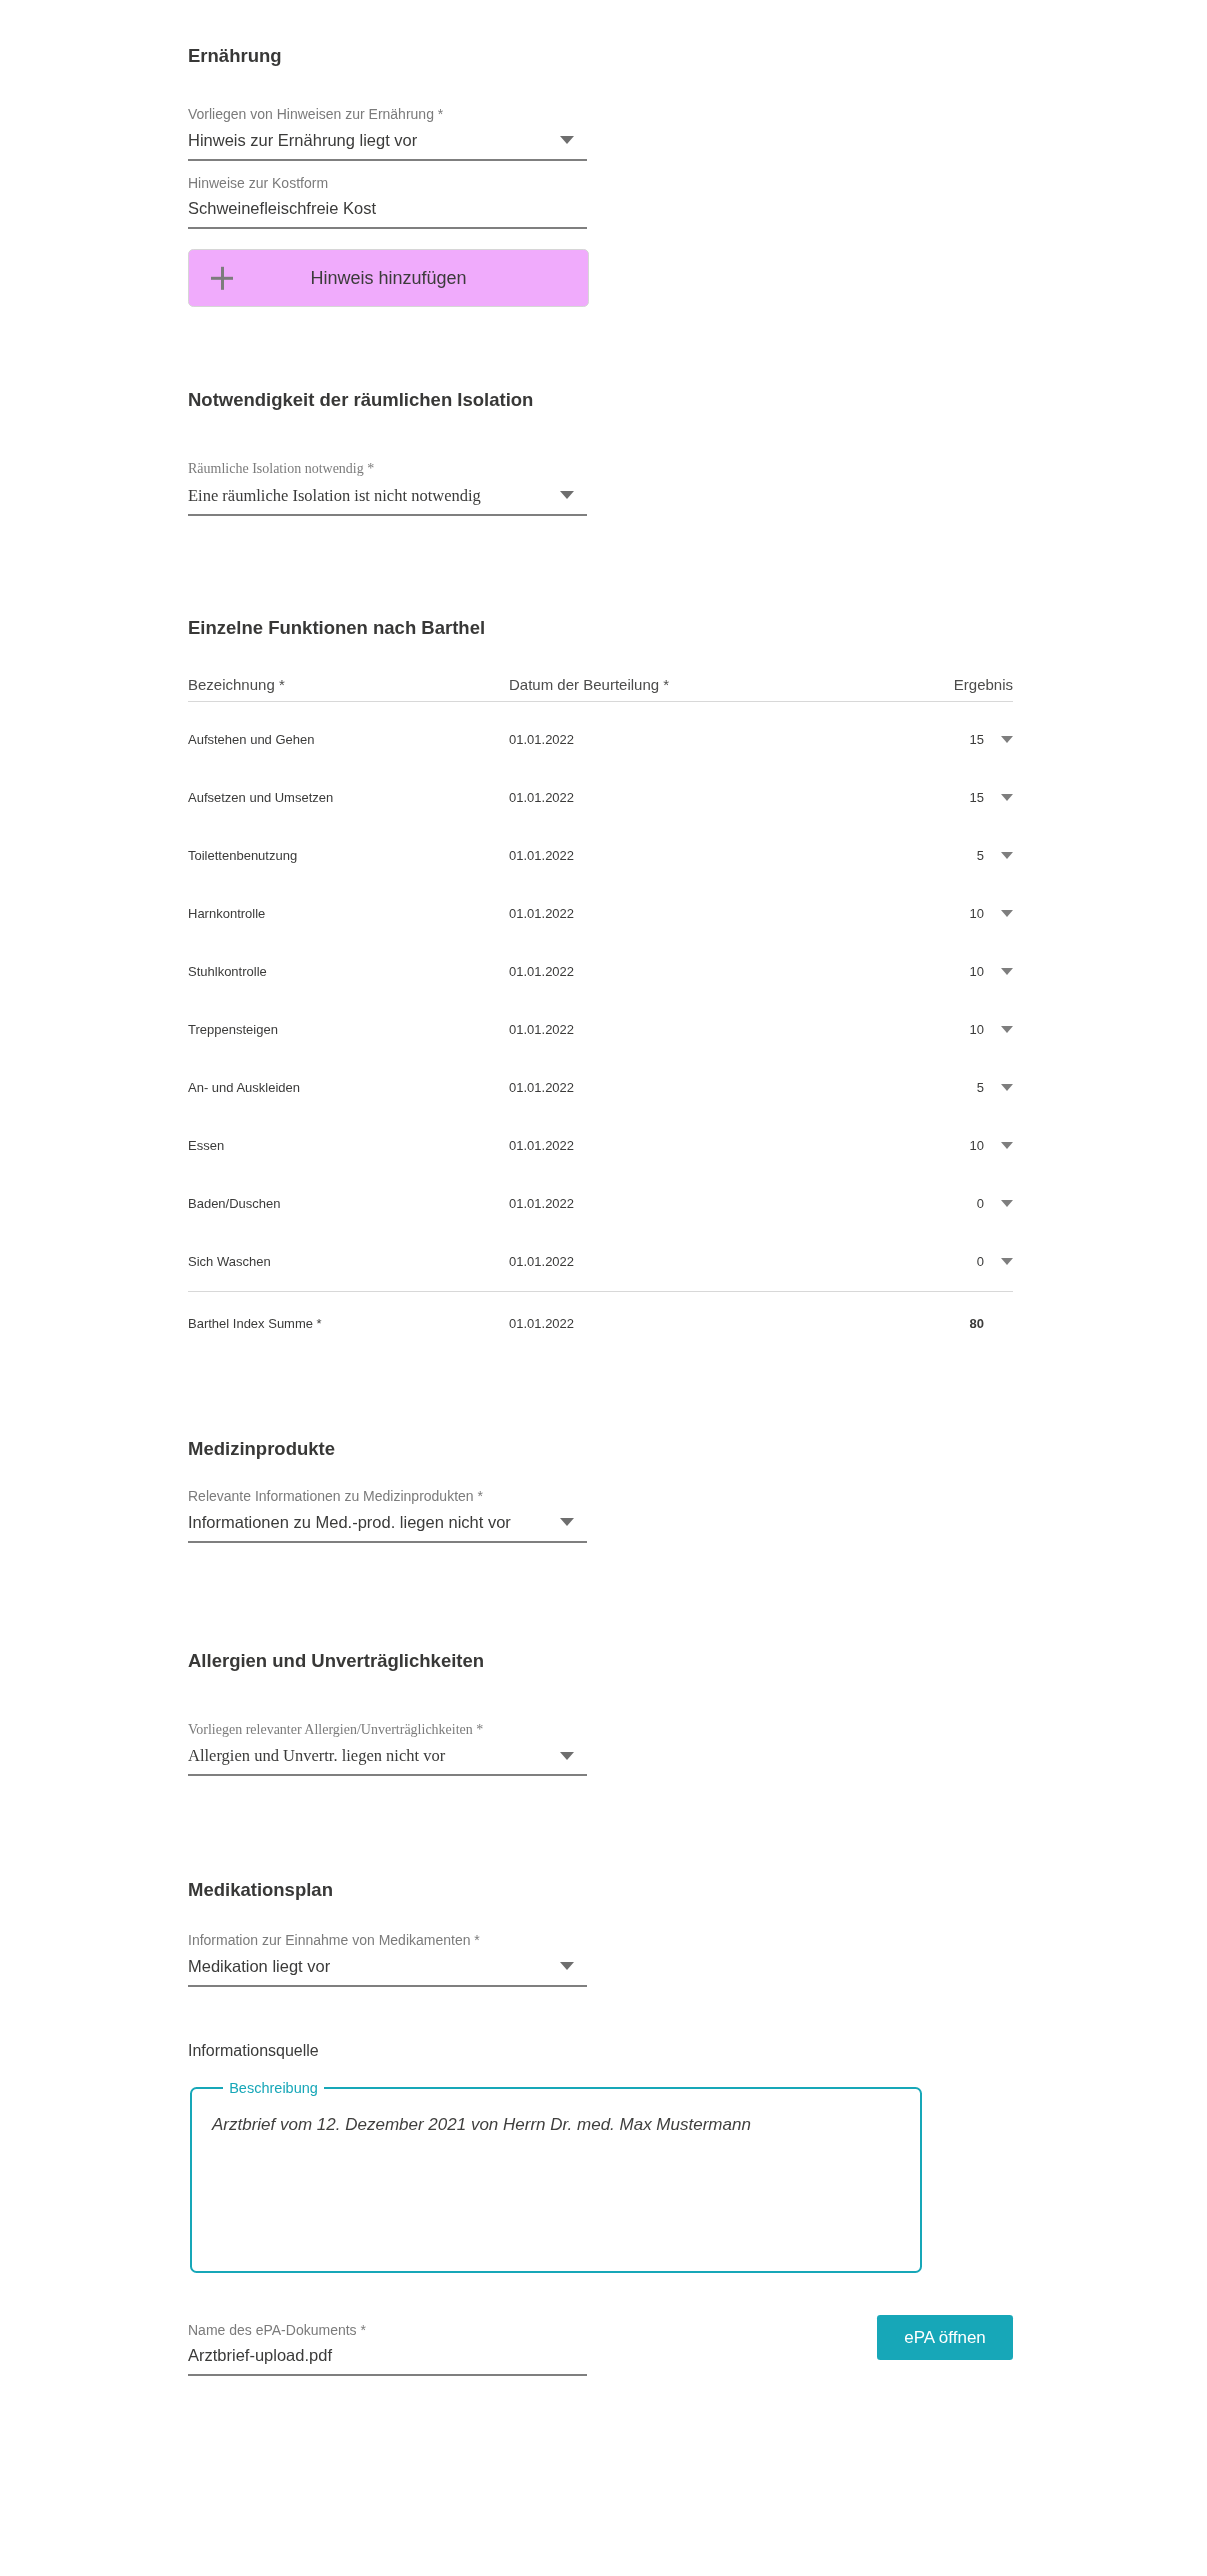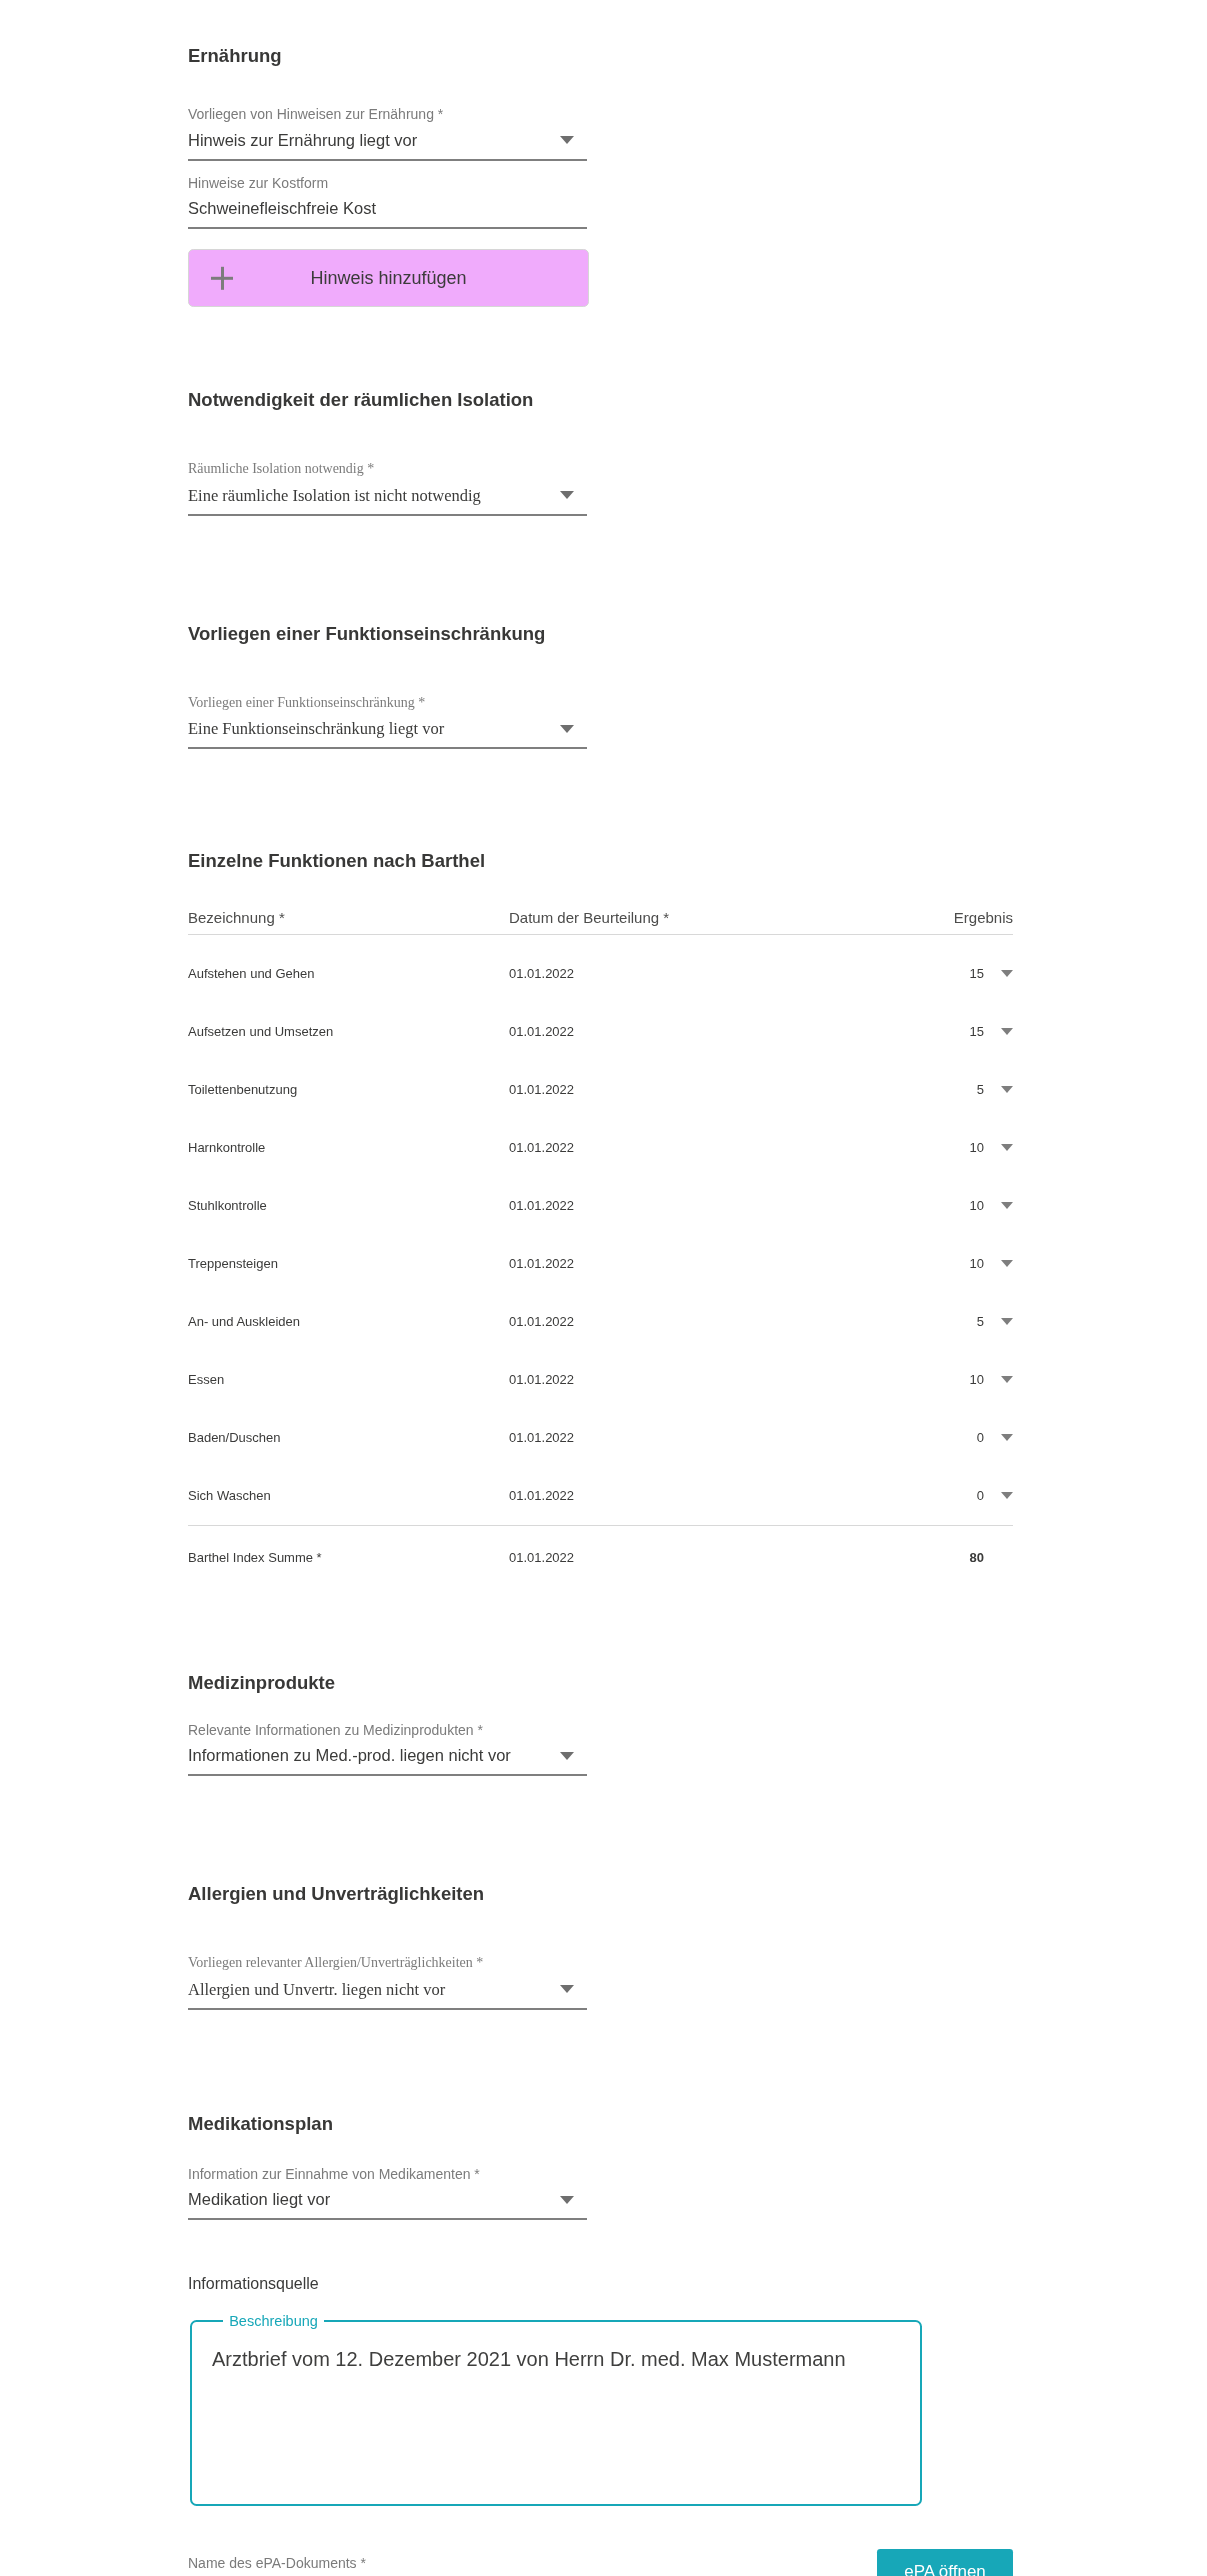--- a/index.html
+++ b/index.html
@@ -156,26 +156,27 @@
     border-radius: 6.6px;
     padding: 13px 20px 0 20px;
   }
   .beschreibung-fieldset legend {
     font-size: 14.5px;
     color: var(--accent);
     padding: 0 6.6px;
     margin-left: 10.6px;
   }
   .beschreibung-text {
-    font-size: 20px;
+    font-size: 17px;
     line-height: 22px;
     color: #3f3f3e;
     padding-top: 5.3px;
     min-height: 145px;
     cursor: text;
+    font-style: italic;
   }
   .bottom-row {
     margin-top: 48px;
     width: 825px;
     display: flex;
     justify-content: space-between;
     align-items: flex-start;
   }
   .epa-button {
     margin-top: -5.3px;
@@ -226,30 +227,20 @@
     <h2 class="section-title mt-sec-isolation">Notwendigkeit der räumlichen Isolation</h2>
     <div class="field mt-field-std">
       <div class="field-label">Räumliche Isolation notwendig *</div>
       <div class="value-row">
         <span>Eine räumliche Isolation ist nicht notwendig</span>
         <span class="arrow"></span>
       </div>
     </div>
   </section>
 
-  <section>
-    <h2 class="section-title mt-sec-funktion">Vorliegen einer Funktionseinschränkung</h2>
-    <div class="field mt-field-std">
-      <div class="field-label">Vorliegen einer Funktionseinschränkung *</div>
-      <div class="value-row">
-        <span>Eine Funktionseinschränkung liegt vor</span>
-        <span class="arrow"></span>
-      </div>
-    </div>
-  </section>
 
   <section>
     <h2 class="section-title mt-sec-barthel">Einzelne Funktionen nach Barthel</h2>
 
     <div class="barthel-table">
       <div class="thead">
         <span class="col-name">Bezeichnung *</span>
         <span class="col-date">Datum der Beurteilung *</span>
         <span class="col-result-head">Ergebnis</span>
       </div>

